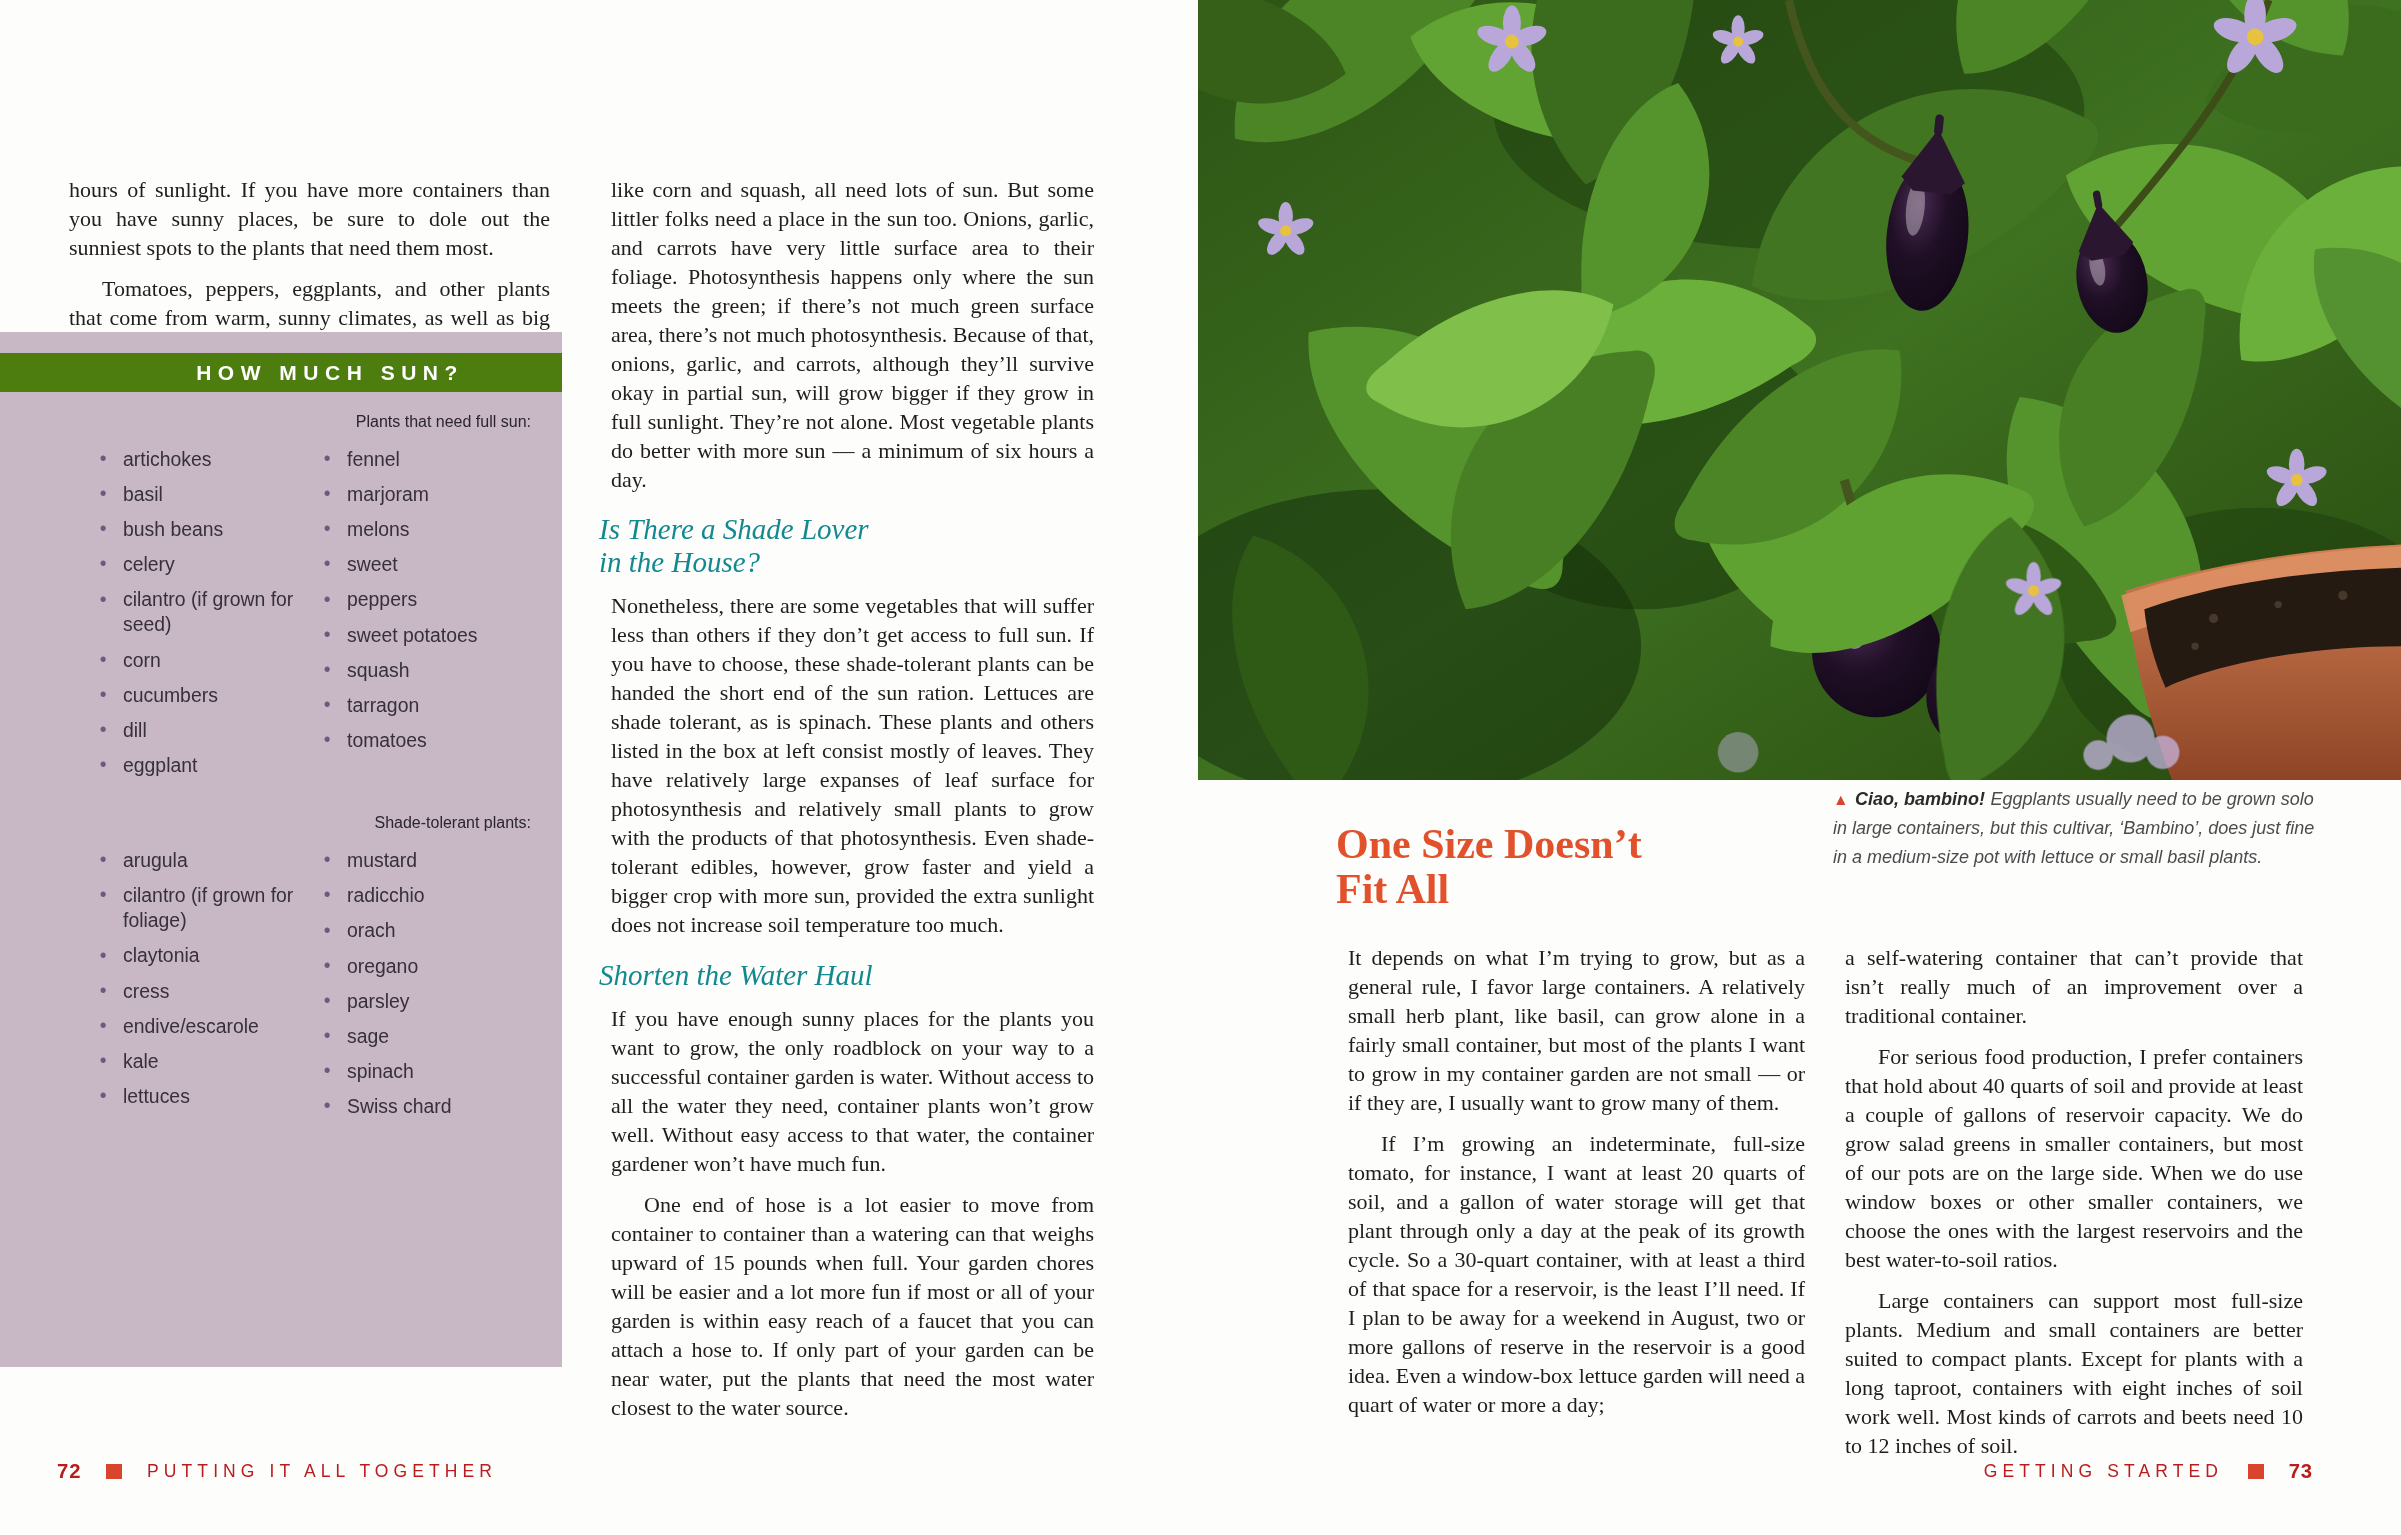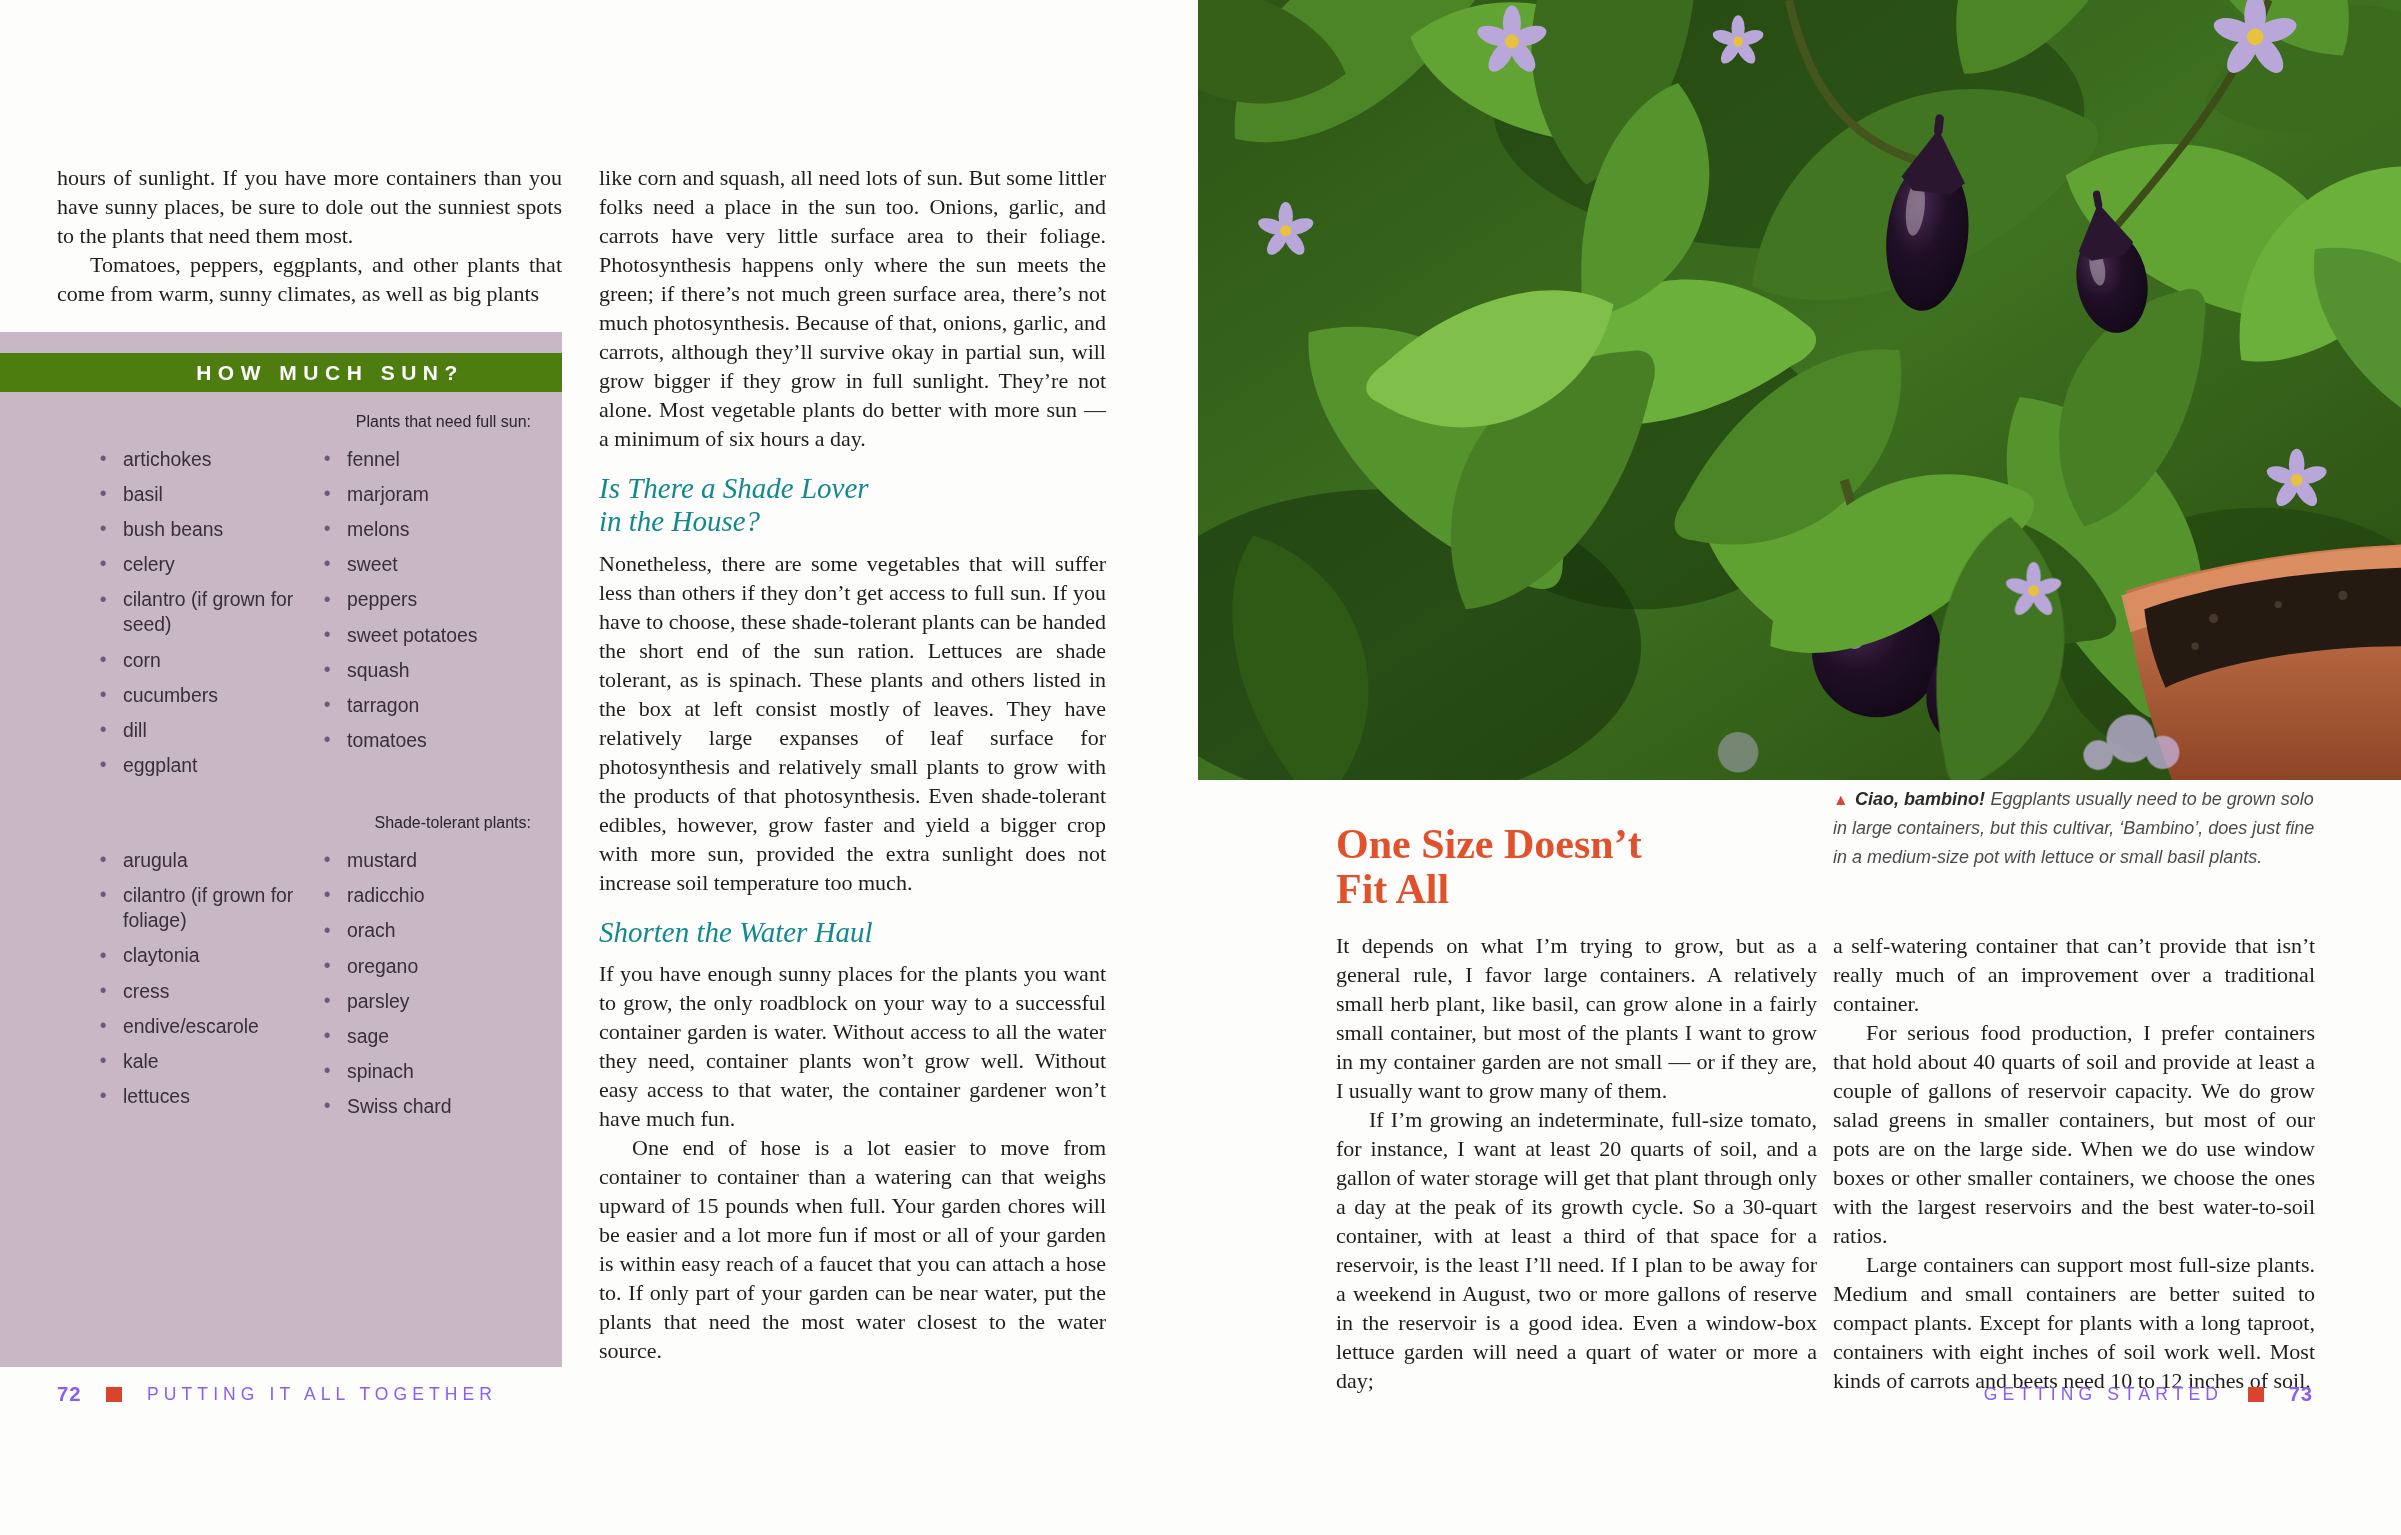--- a/index.html
+++ b/index.html
@@ -1,21 +1,21 @@
 <!DOCTYPE html>
 <html style="font-size:14.8px"><head>
 <meta charset="utf-8">
 <style>
   html,body{margin:0;padding:0;}
   body{width:2401px;height:1536px;background:#ffffff;}
   .spread{position:relative;width:2401px;height:1536px;background:#fdfdfc;overflow:hidden;
           font-family:"Liberation Serif",serif;color:#211c1d;}
   
   .textcol{position:absolute;}
-  .body{font-size:22px;line-height:29px;text-align:justify;margin:0;color:#211c1d;}
+  .body{font-size:22px;line-height:29px;text-align:justify;margin:12px;color:#211c1d;}
   .body.indent{text-indent:33px;}
   
   .col1-top{left:57px;top:163px;width:505px;}
   .col2{left:599px;top:163px;width:507px;}
   .teal-heading{font-family:"Liberation Serif",serif;font-weight:400;font-style:italic;
                 color:#12898f;font-size:29px;line-height:33px;margin:19.4px 0 10.2px;}
   .teal-heading span{display:block;}
   
   .sidebar{position:absolute;left:0;top:332px;width:562px;height:1035px;background:#c8b7c5;}
   .sidebar-band{position:absolute;left:0;top:21px;width:100%;height:39px;background:#4d7c0f;
@@ -40,22 +40,22 @@
            line-height:29px;color:#4b4b4d;text-align:left;}
   .tri{color:#d9452c;font-style:normal;font-size:15.7px;margin-right:6.5px;}
   .cap-lead{font-weight:700;color:#2b2b2d;margin-right:5.5px;}
   .orange-heading{position:absolute;left:1336px;top:822px;margin:0;
                   font-family:"Liberation Serif",serif;font-weight:700;
                   font-size:42px;line-height:45px;color:#e0512c;}
   .orange-heading span{display:block;}
   .rcol1{left:1336px;top:931px;width:481px;}
   .rcol2{left:1833px;top:931px;width:482px;}
   
-  .footer{position:absolute;top:1383px;display:flex;align-items:center;
-          font-family:"Liberation Sans",sans-serif;color:#8b5cf6;}
+  .footer{position:absolute;top:1460px;display:flex;align-items:center;
+          font-family:"Liberation Sans",sans-serif;color:#b91c1c;}
   .footer-left{left:57px;}
   .footer-right{right:88px;}
   .pagenum{font-weight:700;font-size:20.3px;letter-spacing:0.9px;}
   .redsq{width:15.7px;height:15.7px;background:#d9452c;display:inline-block;margin:0 25px;}
   .section{font-size:17.5px;letter-spacing:5.1px;white-space:nowrap;}
 </style>
 </head>
 <body>
 
 <div class="spread">

